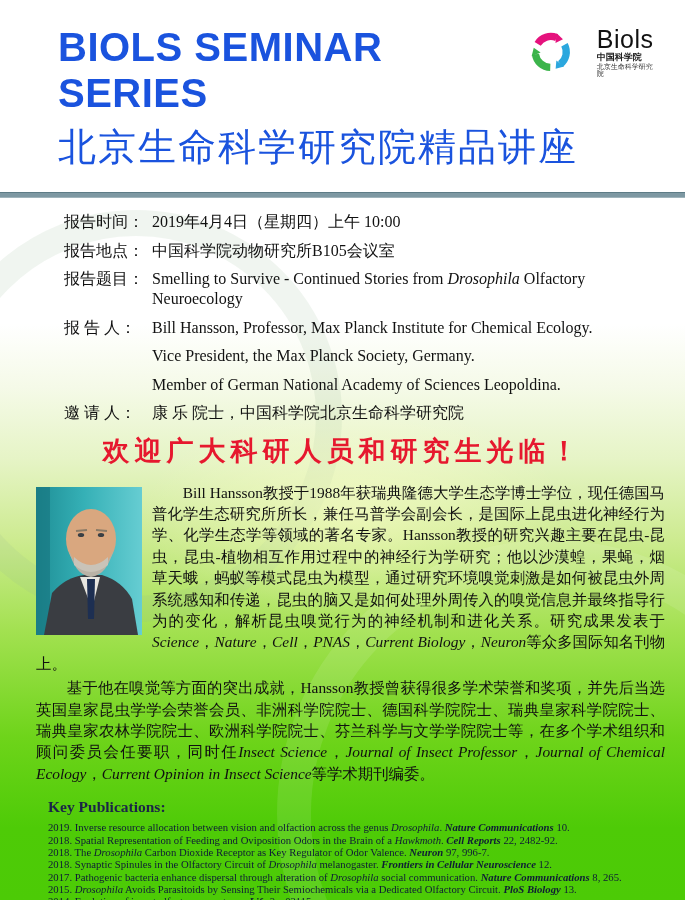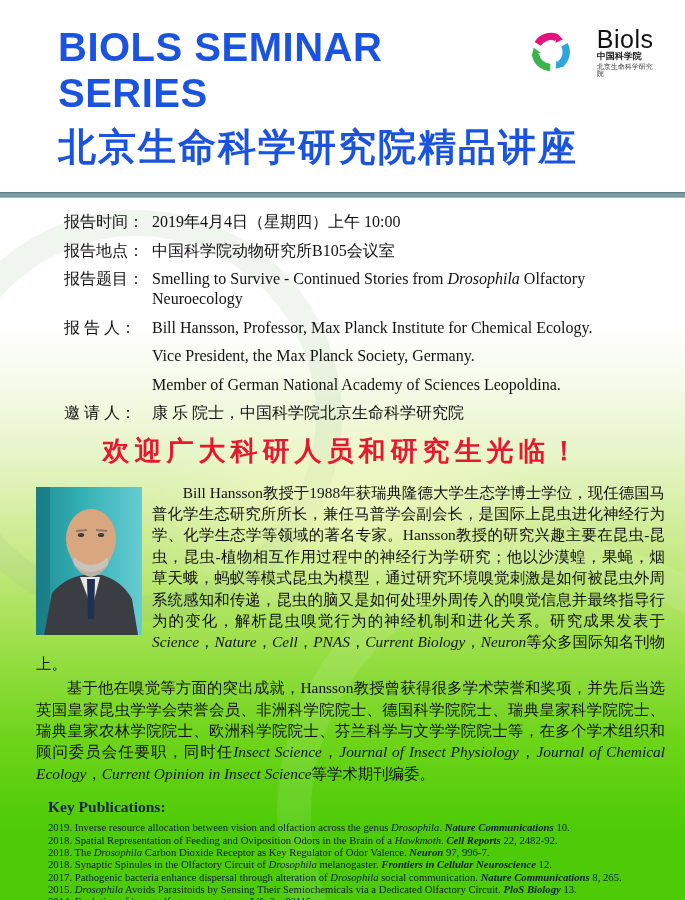--- a/index.html
+++ b/index.html
@@ -11,23 +11,23 @@
   #ring1{left:-70px;top:210px;width:360px;height:360px;border:26px solid rgba(150,185,150,0.14);}
   #ring2{right:-140px;top:540px;width:480px;height:480px;border:34px solid rgba(255,255,255,0.10);}
   #glow{left:140px;top:400px;width:430px;height:230px;
         background:radial-gradient(ellipse at center,rgba(255,255,205,0.55) 0%,rgba(255,255,205,0) 70%);}
   .poster{position:relative;z-index:1;width:685px;height:900px;}
 
   header{padding:24px 28px 0 58px;}
   .title-row{display:flex;justify-content:space-between;align-items:flex-start;}
   h1{margin:0;font-family:"Liberation Sans","DejaVu Sans",sans-serif;font-weight:700;
      font-size:40px;line-height:46px;color:#1a53de;letter-spacing:0.5px;}
-  h2{margin:8px 0 0 0;font-family:"Liberation Sans","DejaVu Sans",sans-serif;font-weight:700;
+  h2{margin:8px 0 0 0;font-family:"Liberation Sans","DejaVu Sans",sans-serif;font-weight:400;
      font-size:38px;line-height:46px;color:#1a53de;letter-spacing:2px;}
-  .logo{display:flex;align-items:flex-start;gap:20px;margin-top:2px;}
+  .logo{display:flex;align-items:center;gap:20px;margin-top:2px;}
   .logo svg{width:54px;height:52px;}
   .logo-text{display:flex;flex-direction:column;line-height:1.05;}
   .logo-name{font-family:"Liberation Sans","DejaVu Sans",sans-serif;font-size:25px;
              font-weight:400;color:#111;letter-spacing:0.5px;}
   .logo-org1{font-size:9px;font-weight:700;color:#222;margin-top:1px;
              font-family:Liberation Mono, monospace;}
   .logo-org2{font-size:7px;color:#333;font-family:"Liberation Sans","DejaVu Sans",sans-serif;}
 
   .divider{margin-top:22px;height:4px;width:100%;background:#7d98a2;
            border-top:1px solid #5d7c86;border-bottom:1px solid #9fb4bb;}
@@ -145,21 +145,21 @@
         <path d="M51 92 L59 92 L58 132 L52 132 Z" fill="#1d2f52"></path>
         <ellipse cx="55" cy="52" rx="25" ry="30" fill="#d9a77f"></ellipse>
         <path d="M32 60 Q38 88 55 90 Q72 88 78 60 Q72 82 55 84 Q38 82 32 60 Z" fill="#b9b2a6"></path>
         <path d="M38 70 Q55 86 72 70 L72 78 Q55 92 38 78 Z" fill="#c9c3b8"></path>
         <ellipse cx="45" cy="48" rx="3.2" ry="2" fill="#3a3f45"></ellipse>
         <ellipse cx="65" cy="48" rx="3.2" ry="2" fill="#3a3f45"></ellipse>
         <path d="M40 44 L51 43 M60 43 L71 44" stroke="#8a7a66" stroke-width="2" fill="none"></path>
       </svg>
     </div>
     <p id="bio-p1">Bill Hansson教授于1988年获瑞典隆德大学生态学博士学位，现任德国马普化学生态研究所所长，兼任马普学会副会长，是国际上昆虫进化神经行为学、化学生态学等领域的著名专家。Hansson教授的研究兴趣主要在昆虫-昆虫，昆虫-植物相互作用过程中的神经行为学研究；他以沙漠蝗，果蝇，烟草天蛾，蚂蚁等模式昆虫为模型，通过研究环境嗅觉刺激是如何被昆虫外周系统感知和传递，昆虫的脑又是如何处理外周传入的嗅觉信息并最终指导行为的变化，解析昆虫嗅觉行为的神经机制和进化关系。研究成果发表于<i>Science</i>，<i>Nature</i>，<i>Cell</i>，<i>PNAS</i>，<i>Current Biology</i>，<i>Neuron</i>等众多国际知名刊物上。</p>
-    <p id="bio-p2">基于他在嗅觉等方面的突出成就，Hansson教授曾获得很多学术荣誉和奖项，并先后当选英国皇家昆虫学学会荣誉会员、非洲科学院院士、德国科学院院士、瑞典皇家科学院院士、瑞典皇家农林学院院士、欧洲科学院院士、芬兰科学与文学学院院士等，在多个学术组织和顾问委员会任要职，同时任<i>Insect Science</i>，<i>Journal of Insect Physiology</i>，<i>Journal of Chemical Ecology</i>，<i>Current Opinion in Insect Science</i>等学术期刊编委。</p>
+    <p id="bio-p2">基于他在嗅觉等方面的突出成就，Hansson教授曾获得很多学术荣誉和奖项，并先后当选英国皇家昆虫学学会荣誉会员、非洲科学院院士、德国科学院院士、瑞典皇家科学院院士、瑞典皇家农林学院院士、欧洲科学院院士、芬兰科学与文学学院院士等，在多个学术组织和顾问委员会任要职，同时任<i>Insect Science</i>，<i>Journal of Insect Professor</i>，<i>Journal of Chemical Ecology</i>，<i>Current Opinion in Insect Science</i>等学术期刊编委。</p>
   </section>
 
   <section class="pubs">
     <h3>Key Publications:</h3>
     <ul id="pub-list">
         <li>2019. Inverse resource allocation between vision and olfaction across the genus <i>Drosophila</i>. <i class="bold">Nature Communications</i> 10.</li>
         <li>2018. Spatial Representation of Feeding and Oviposition Odors in the Brain of a <i>Hawkmoth</i>. <i class="bold">Cell Reports</i> 22, 2482-92.</li>
         <li>2018. The <i>Drosophila</i> Carbon Dioxide Receptor as Key Regulator of Odor Valence. <i class="bold">Neuron</i> 97, 996-7.</li>
         <li>2018. Synaptic Spinules in the Olfactory Circuit of <i>Drosophila</i> melanogaster. <i class="bold">Frontiers in Cellular Neuroscience</i> 12.</li>
         <li>2017. Pathogenic bacteria enhance dispersal through alteration of <i>Drosophila</i> social communication. <i class="bold">Nature Communications</i> 8, 265.</li>

